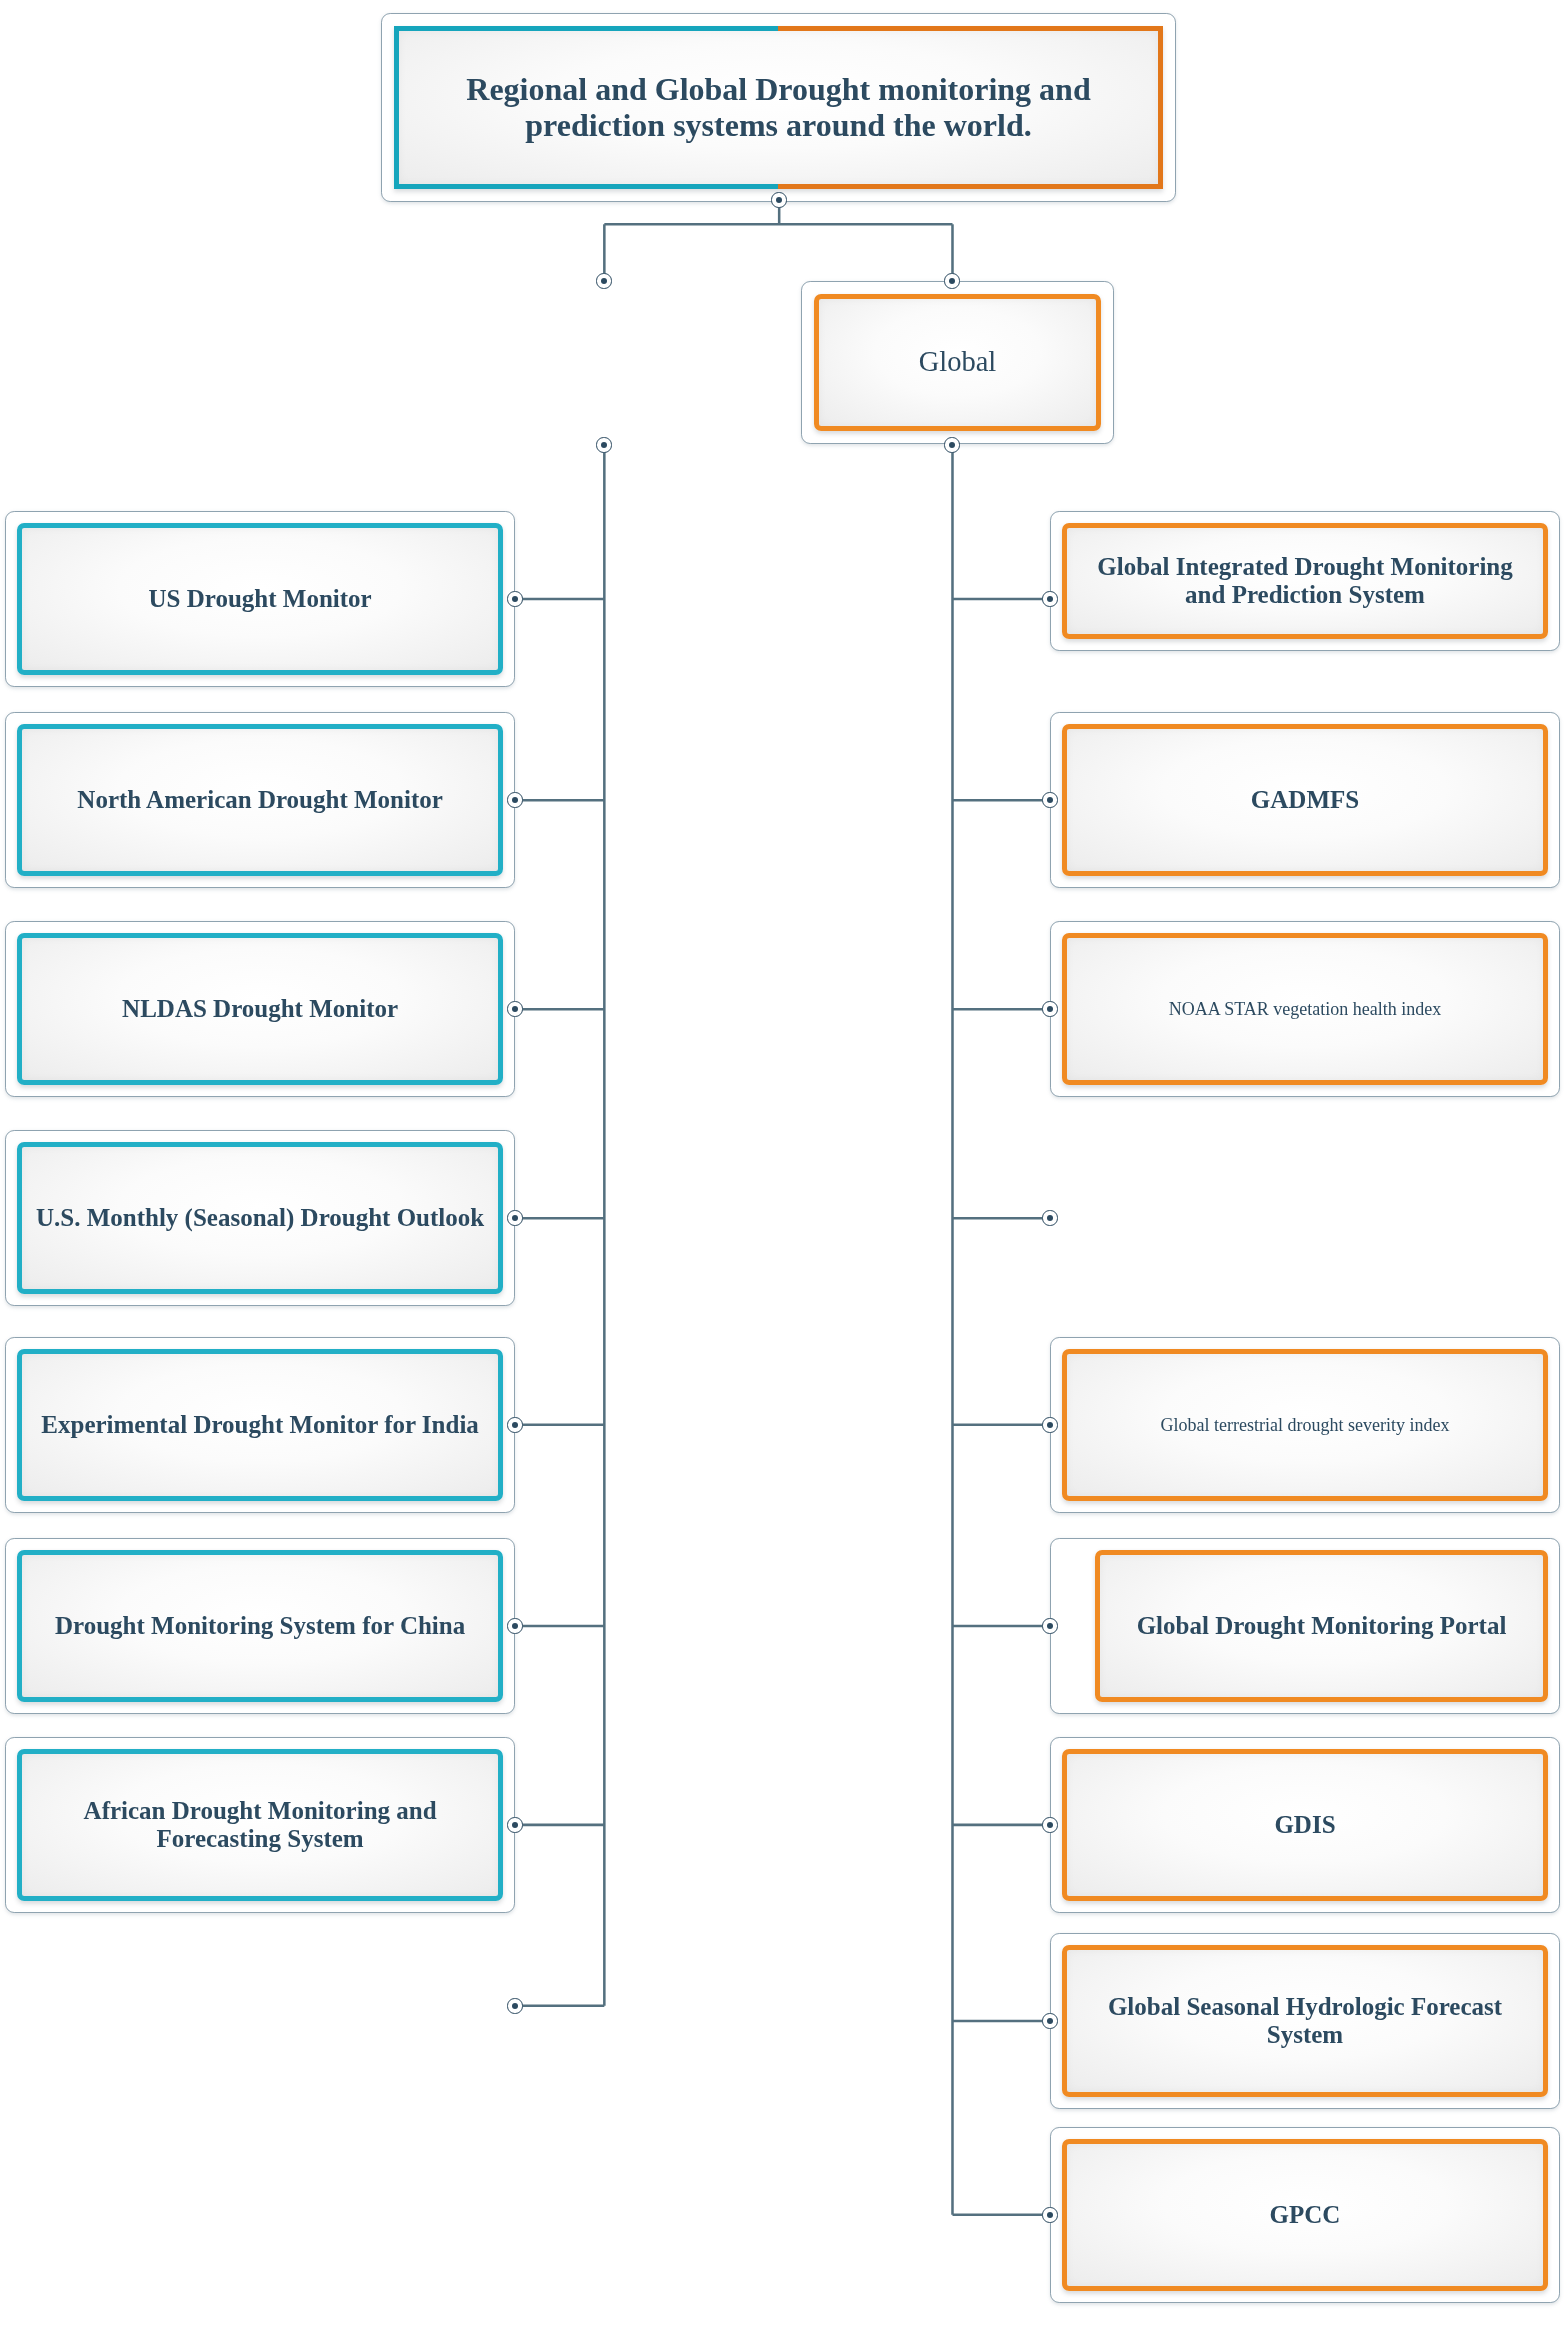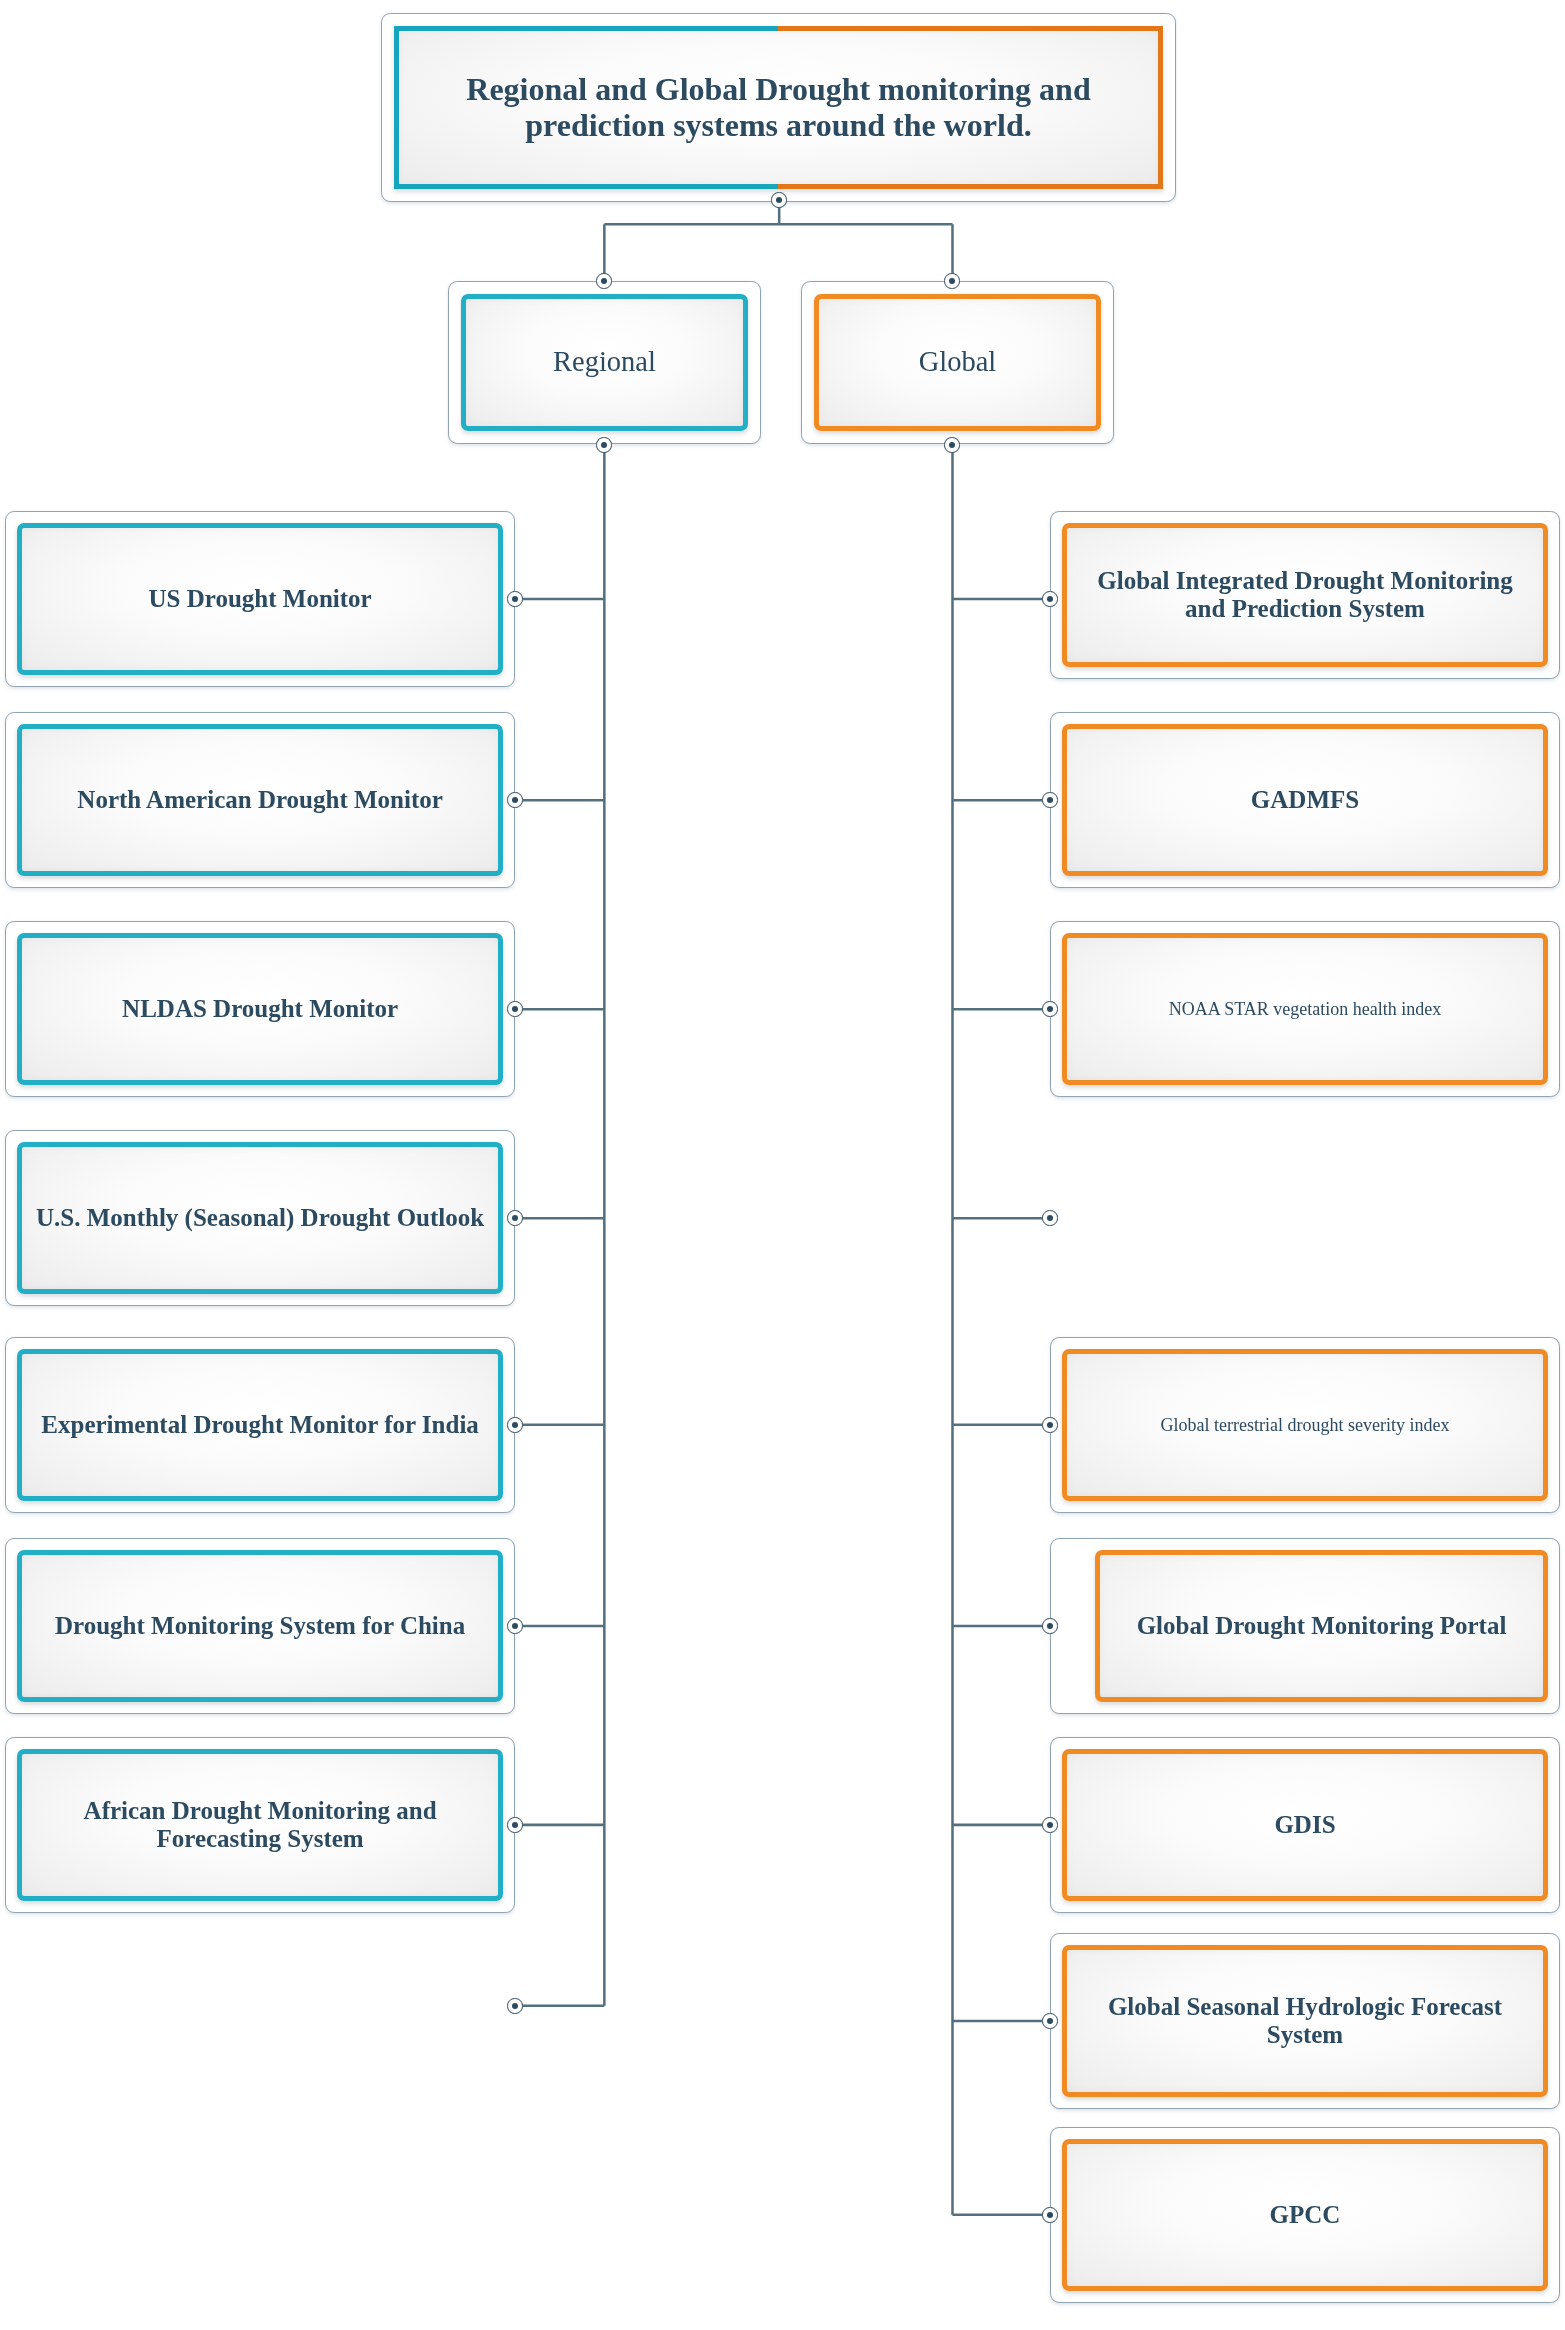--- a/index.html
+++ b/index.html
@@ -123,25 +123,20 @@
     </g>
   </svg>
 
   <div class="node" style="left:381px;top:12.7px;width:795px;height:189px;">
     <div class="plate split t-root" style="left:12.2px;top:12.2px;right:12.2px;bottom:12.2px;">
       <span class="label">Regional and Global Drought monitoring and prediction systems around the world.</span>
     </div>
   </div>
   <div class="port" style="left:779px;top:200px;"></div>
 
-  <div class="node" style="left:448px;top:281px;width:313px;height:163px;">
-    <div class="plate teal t-branch" style="left:12.2px;top:12.2px;right:12.2px;bottom:12.2px;">
-      <span class="label">Regional</span>
-    </div>
-  </div>
   <div class="port" style="left:604px;top:281px;"></div>
   <div class="port" style="left:604px;top:445px;"></div>
 
   <div class="node" style="left:801px;top:281px;width:313px;height:163px;">
     <div class="plate orange t-branch" style="left:12.2px;top:12.2px;right:12.2px;bottom:12.2px;">
       <span class="label">Global</span>
     </div>
   </div>
   <div class="port" style="left:952px;top:281px;"></div>
   <div class="port" style="left:952px;top:445px;"></div>
@@ -190,21 +185,21 @@
 
   <div class="node" style="left:5.1px;top:1737px;width:510px;height:176px;">
     <div class="plate teal t-leaf" style="left:11.2px;top:11.2px;right:11.2px;bottom:11.2px;">
       <span class="label">African Drought Monitoring and Forecasting System</span>
     </div>
   </div>
   <div class="port" style="left:515px;top:1825px;"></div>
 
   <div class="port" style="left:515px;top:2006px;"></div>
 
-  <div class="node" style="left:1050px;top:511px;width:510px;height:168px;">
+  <div class="node" style="left:1050px;top:511px;width:510px;height:140px;">
     <div class="plate orange t-leaf" style="left:11.2px;top:11.2px;right:11.2px;bottom:11.2px;">
       <span class="label">Global Integrated Drought Monitoring and Prediction System</span>
     </div>
   </div>
   <div class="port" style="left:1050px;top:599px;"></div>
 
   <div class="node" style="left:1050px;top:712px;width:510px;height:176px;">
     <div class="plate orange t-leaf" style="left:11.2px;top:11.2px;right:11.2px;bottom:11.2px;">
       <span class="label">GADMFS</span>
     </div>

